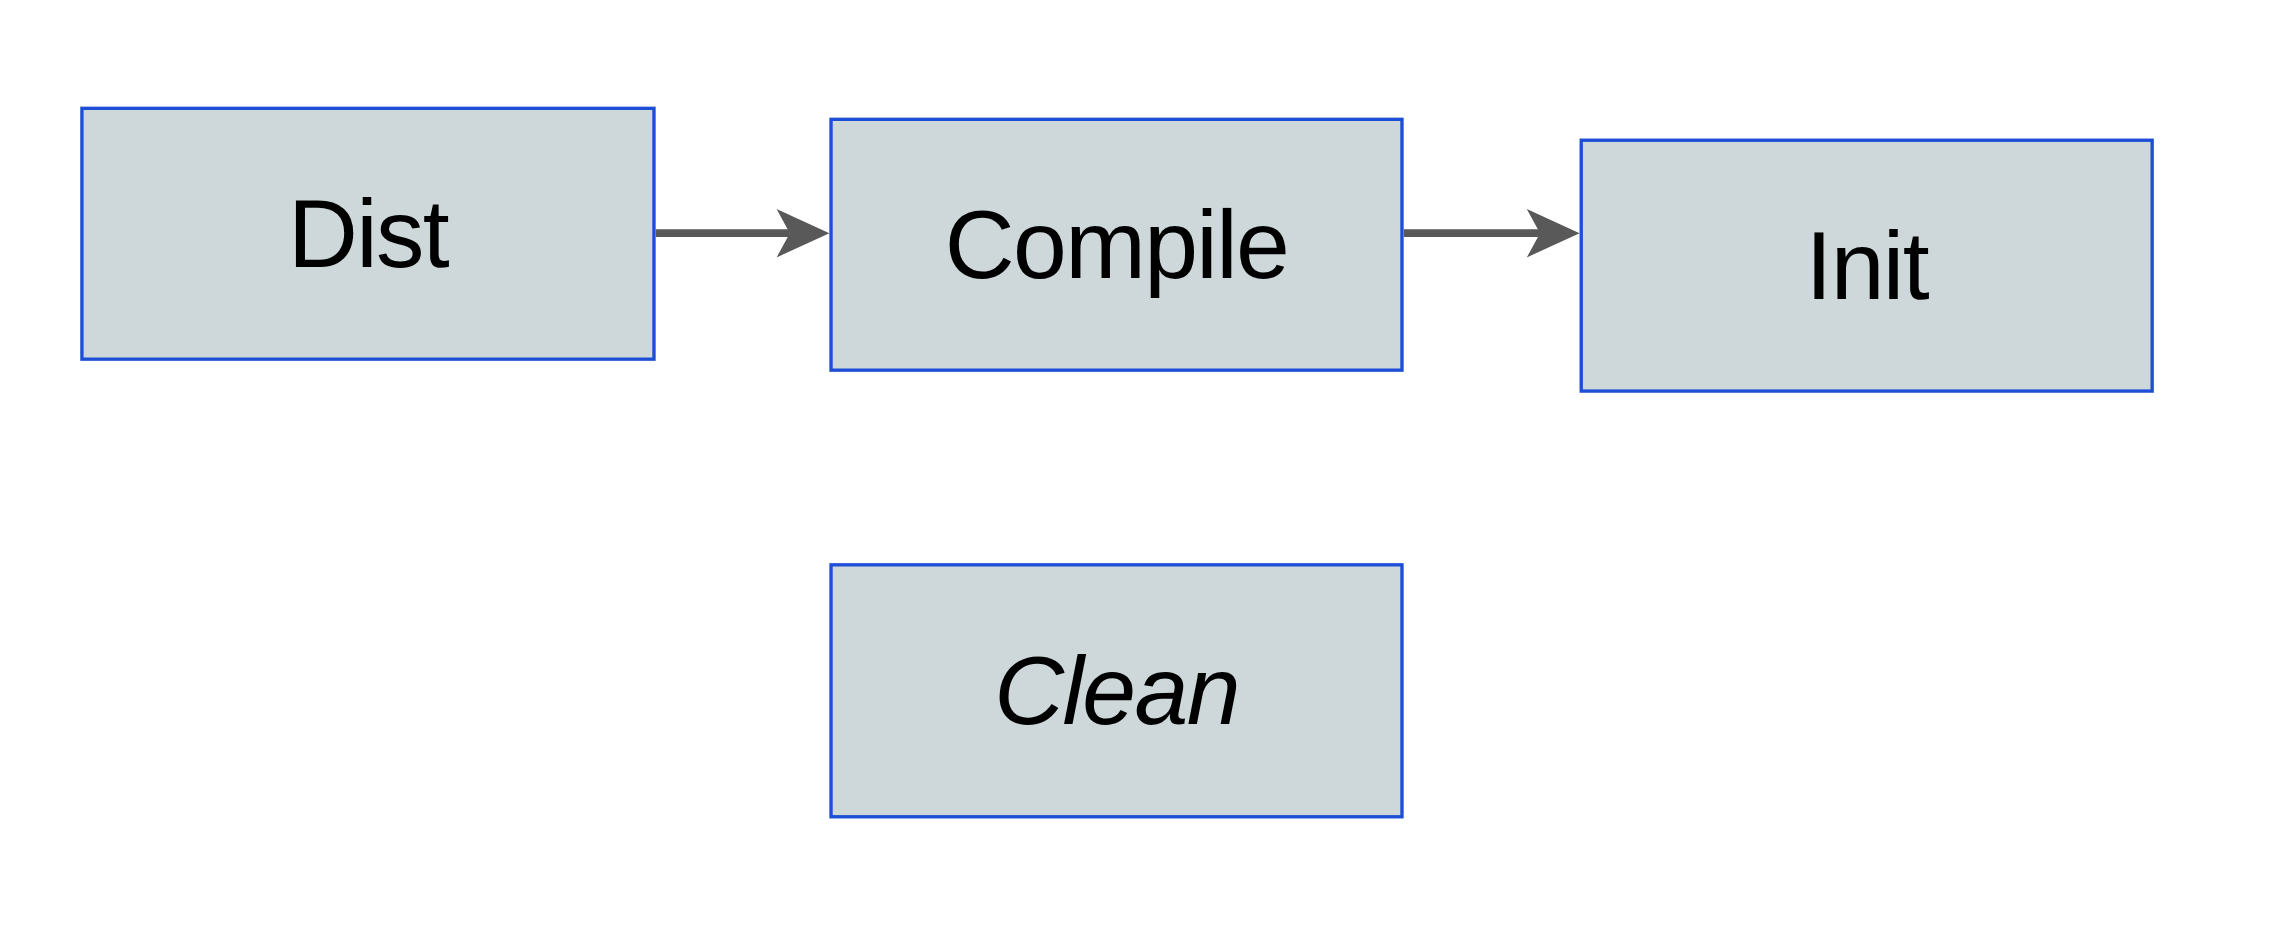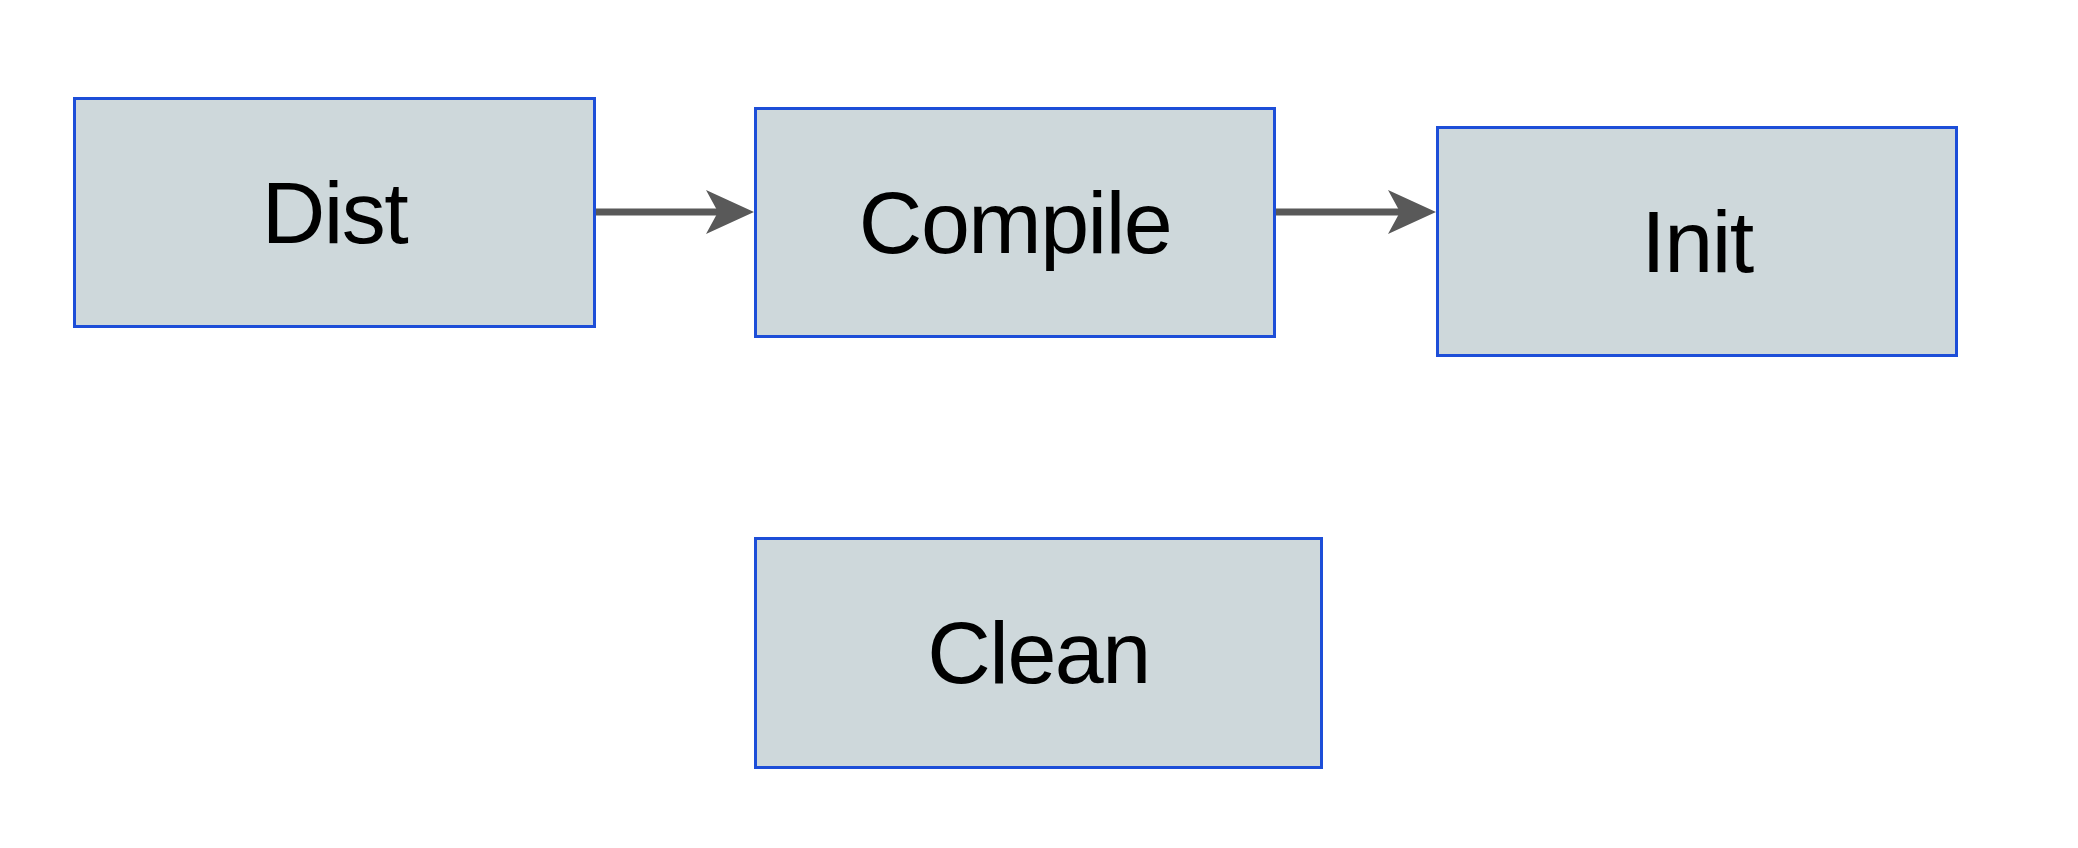--- a/index.html
+++ b/index.html
@@ -33,21 +33,21 @@
     font-weight: 400;
     color: #000000;
     letter-spacing: -1.5px;
     line-height: 1;
     white-space: nowrap;
     -webkit-font-smoothing: antialiased;
   }
   #node-dist   { left: 73px;   top: 97px;  width: 523px; height: 231px; }
   #node-compile{ left: 754px;  top: 107px;  width: 522px; height: 231px; }
   #node-init   { left: 1436px; top: 97px;  width: 522px; height: 231px; margin-top: 29px; }
-  #node-clean  { left: 754px;  top: 537px; width: 569px; height: 232px; }
+  #node-clean  { left: 754px;  top: 512px; width: 522px; height: 232px; font-style: italic; }
 
   .edge-layer {
     position: absolute;
     left: 0;
     top: 0;
     width: 2078px;
     height: 848px;
     pointer-events: none;
   }
   .edge-layer svg {

